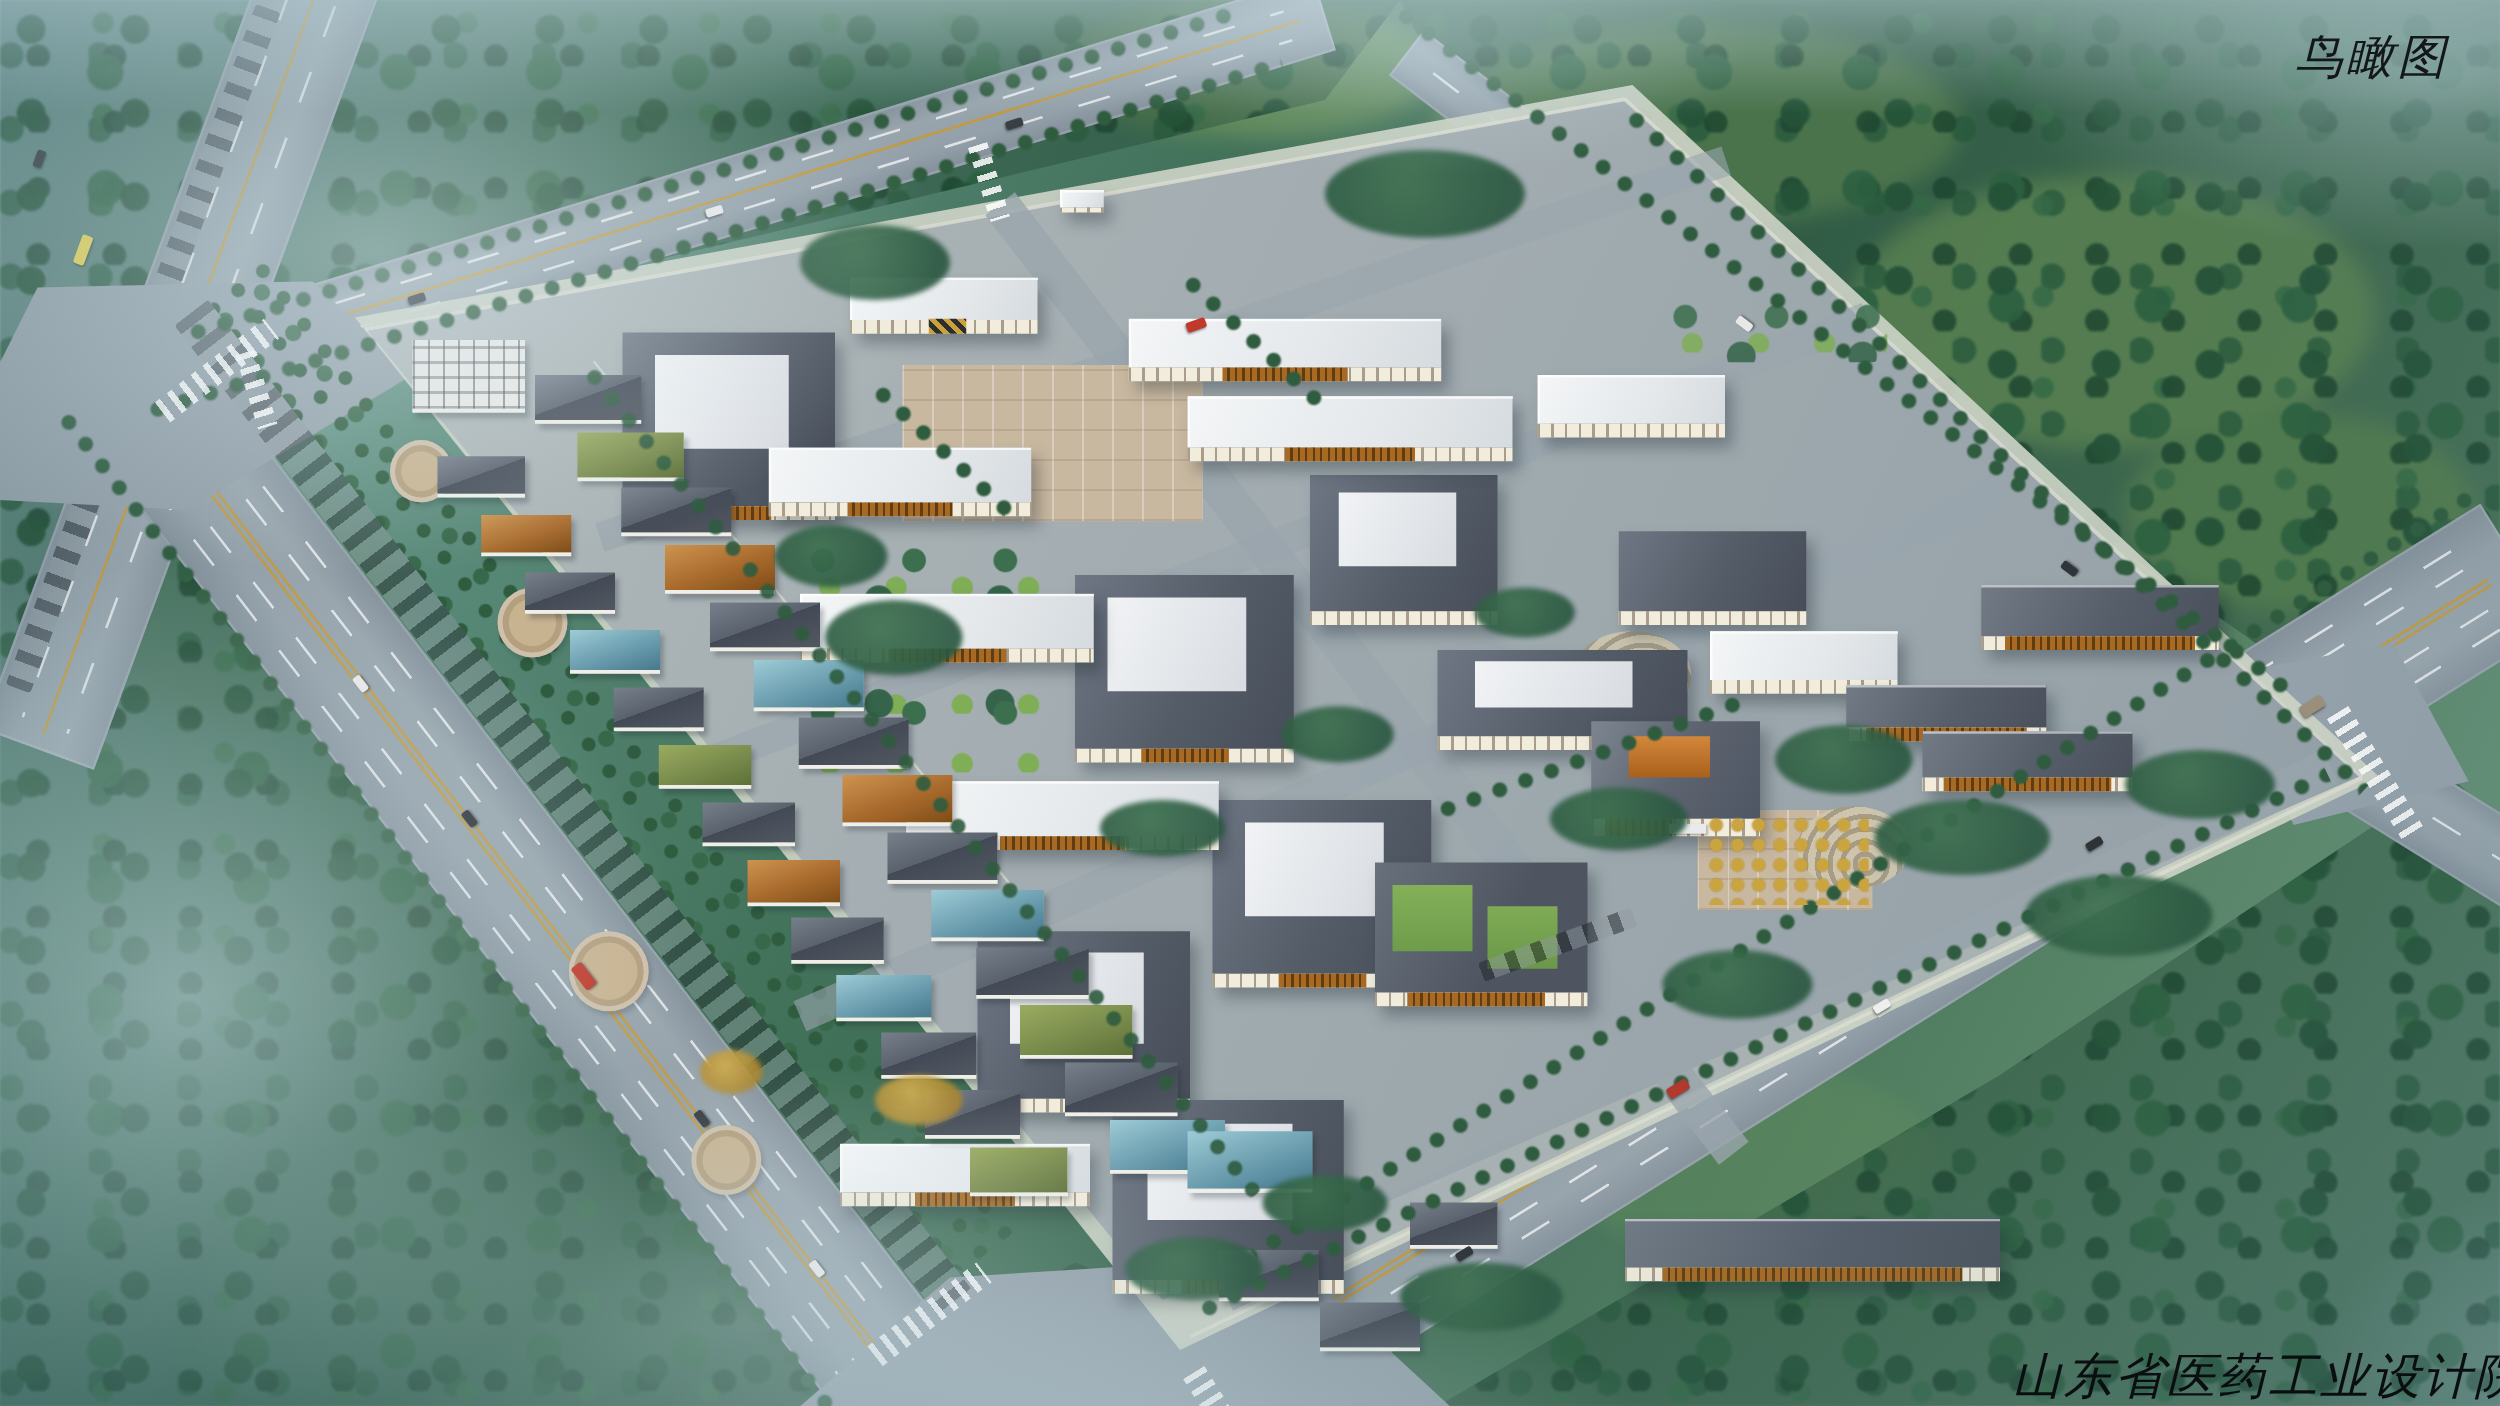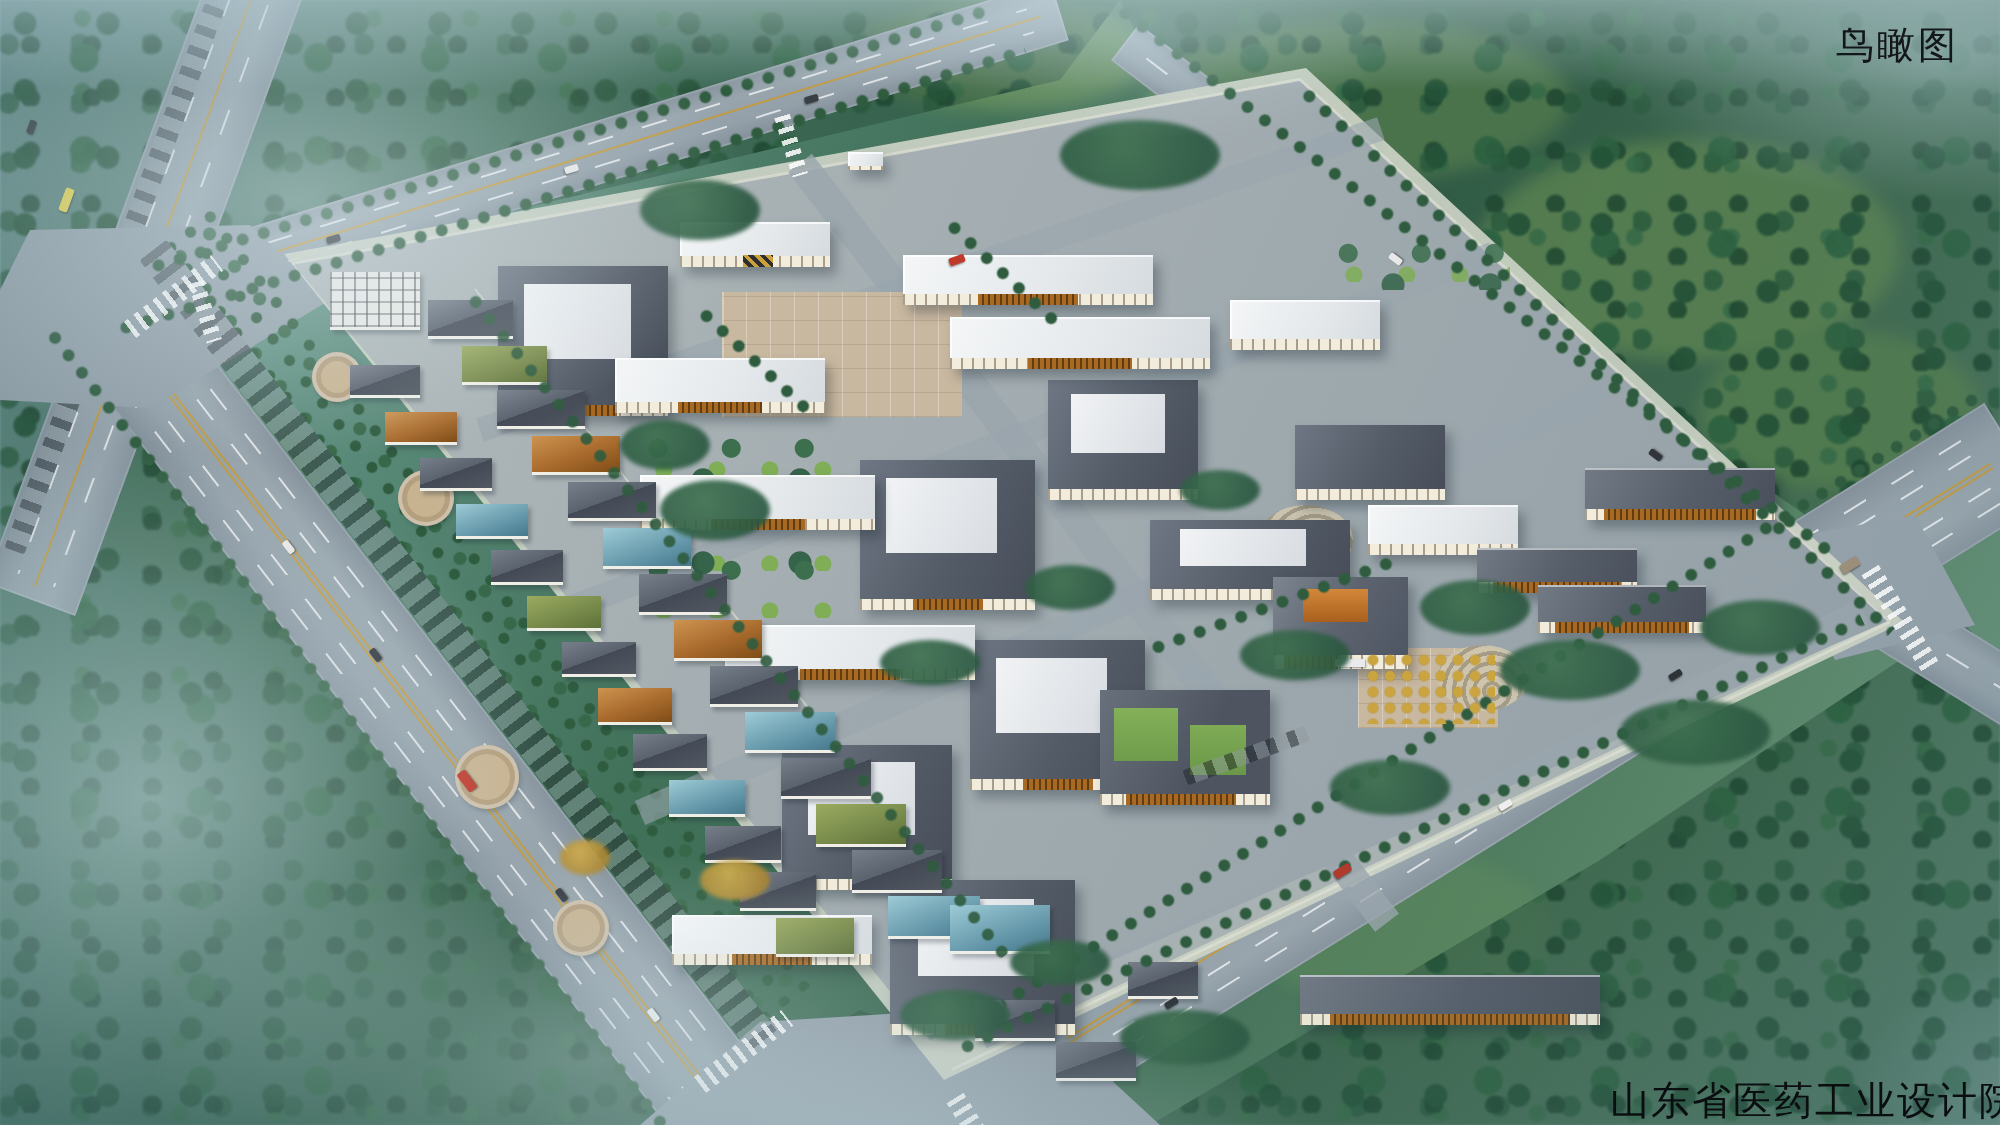--- a/index.html
+++ b/index.html
@@ -1,18 +1,18 @@
 <!DOCTYPE html>
 <html><head>
 <meta charset="utf-8">
 <style>
   html,body{margin:0;padding:0;background:#222;}
   #stage{position:relative;width:2000px;height:1125px;overflow:hidden;
          font-family:"Liberation Sans","DejaVu Sans",sans-serif;
-         background:linear-gradient(118deg,#8fb4bb 0%,#5f8f80 18%,#42725a 40%,#3a6850 58%,#548063 78%,#6f9a84 100%);}
+         background:linear-gradient(118deg,#8fb4bb 0%,#5f8f80 18%,#42725a 40%,#3a6850 58%,#548063 78%,#6f9a84 100%);font-style:italic;}
   #stage *{position:absolute;}
   .meadow{border-radius:50%;filter:blur(9px);}
   .forest{background-color:rgba(32,68,50,.38);
     background-image:
       radial-gradient(circle at 30% 35%, rgba(36,82,56,.95) 0 11px, transparent 12px),
       radial-gradient(circle at 72% 62%, rgba(44,96,64,.9) 0 14px, transparent 15px),
       radial-gradient(circle at 50% 85%, rgba(30,70,48,.85) 0 9px, transparent 10px),
       radial-gradient(circle at 85% 25%, rgba(52,104,70,.85) 0 8px, transparent 9px),
       radial-gradient(circle at 12% 75%, rgba(40,88,60,.8) 0 10px, transparent 11px);
     background-size:83px 67px,117px 93px,61px 53px,97px 73px,71px 59px;

